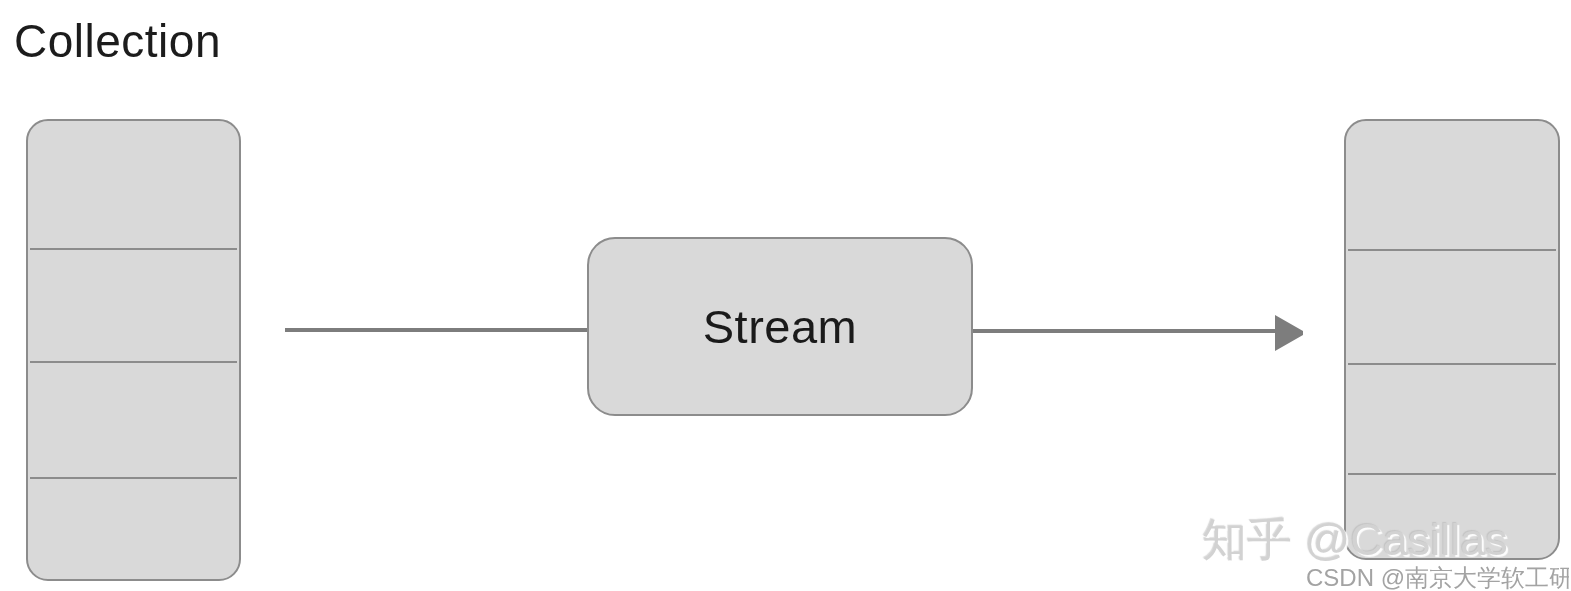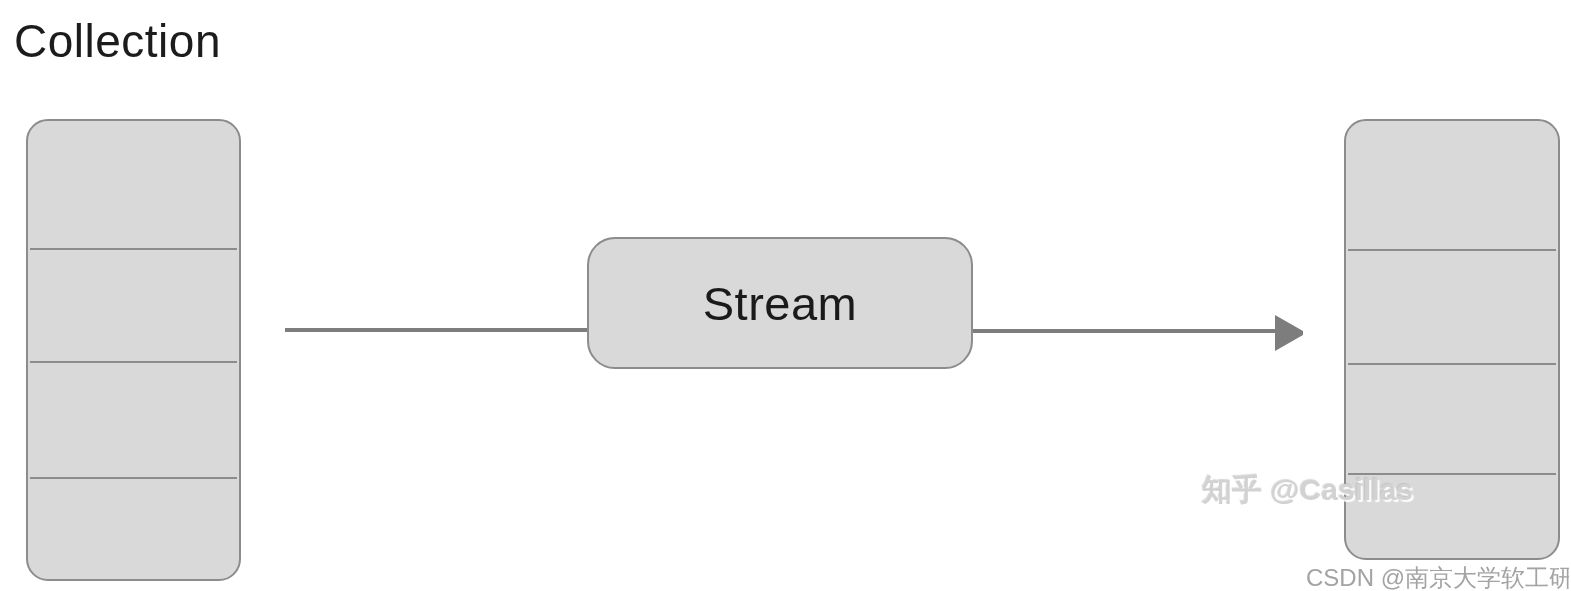--- a/index.html
+++ b/index.html
@@ -47,21 +47,21 @@
   .stack-collection .cell:nth-child(2){flex:115;}
   .stack-collection .cell:nth-child(3){flex:117;}
   .stack-collection .cell:nth-child(4){flex:101;}
   .stack-result .cell:nth-child(1){flex:131;}
   .stack-result .cell:nth-child(2){flex:116;}
   .stack-result .cell:nth-child(3){flex:111;}
   .stack-result .cell:nth-child(4){flex:83;}
 
   .stream-box{
     position:absolute;
-    left:583px;top:233px;width:386px;height:132px;
+    left:583px;top:233px;width:386px;height:179px;
     background:var(--box-fill);
     border:2px solid var(--box-border);
     border-radius:28px;
     display:flex;align-items:center;justify-content:center;
   }
   .stream-label{
     color:#1a1a1a;
     font-size:47px;
     letter-spacing:0.5px;
   }
@@ -77,23 +77,23 @@
     position:absolute;
     left:1271px;top:311px;
     width:0;height:0;
     border-left:28px solid var(--arrow);
     border-top:16px solid transparent;
     border-bottom:16px solid transparent;
   }
 
   .wm-zhihu{
     position:absolute;
-    left:1196px;top:464px;
-    font-size:30px;
-    font-weight:bold;
+    left:1196px;top:504px;
+    font-size:45px;
+    font-weight:normal;
     color:var(--watermark);
     text-shadow:2px 2px 1px rgba(255,255,255,0.95), -1px -1px 1px rgba(170,170,170,0.45);
     white-space:nowrap;
     z-index:5;
   }
   .wm-csdn{
     position:absolute;
     left:1300px;top:556px;
     font-size:24px;
     color:var(--csdn-watermark);

